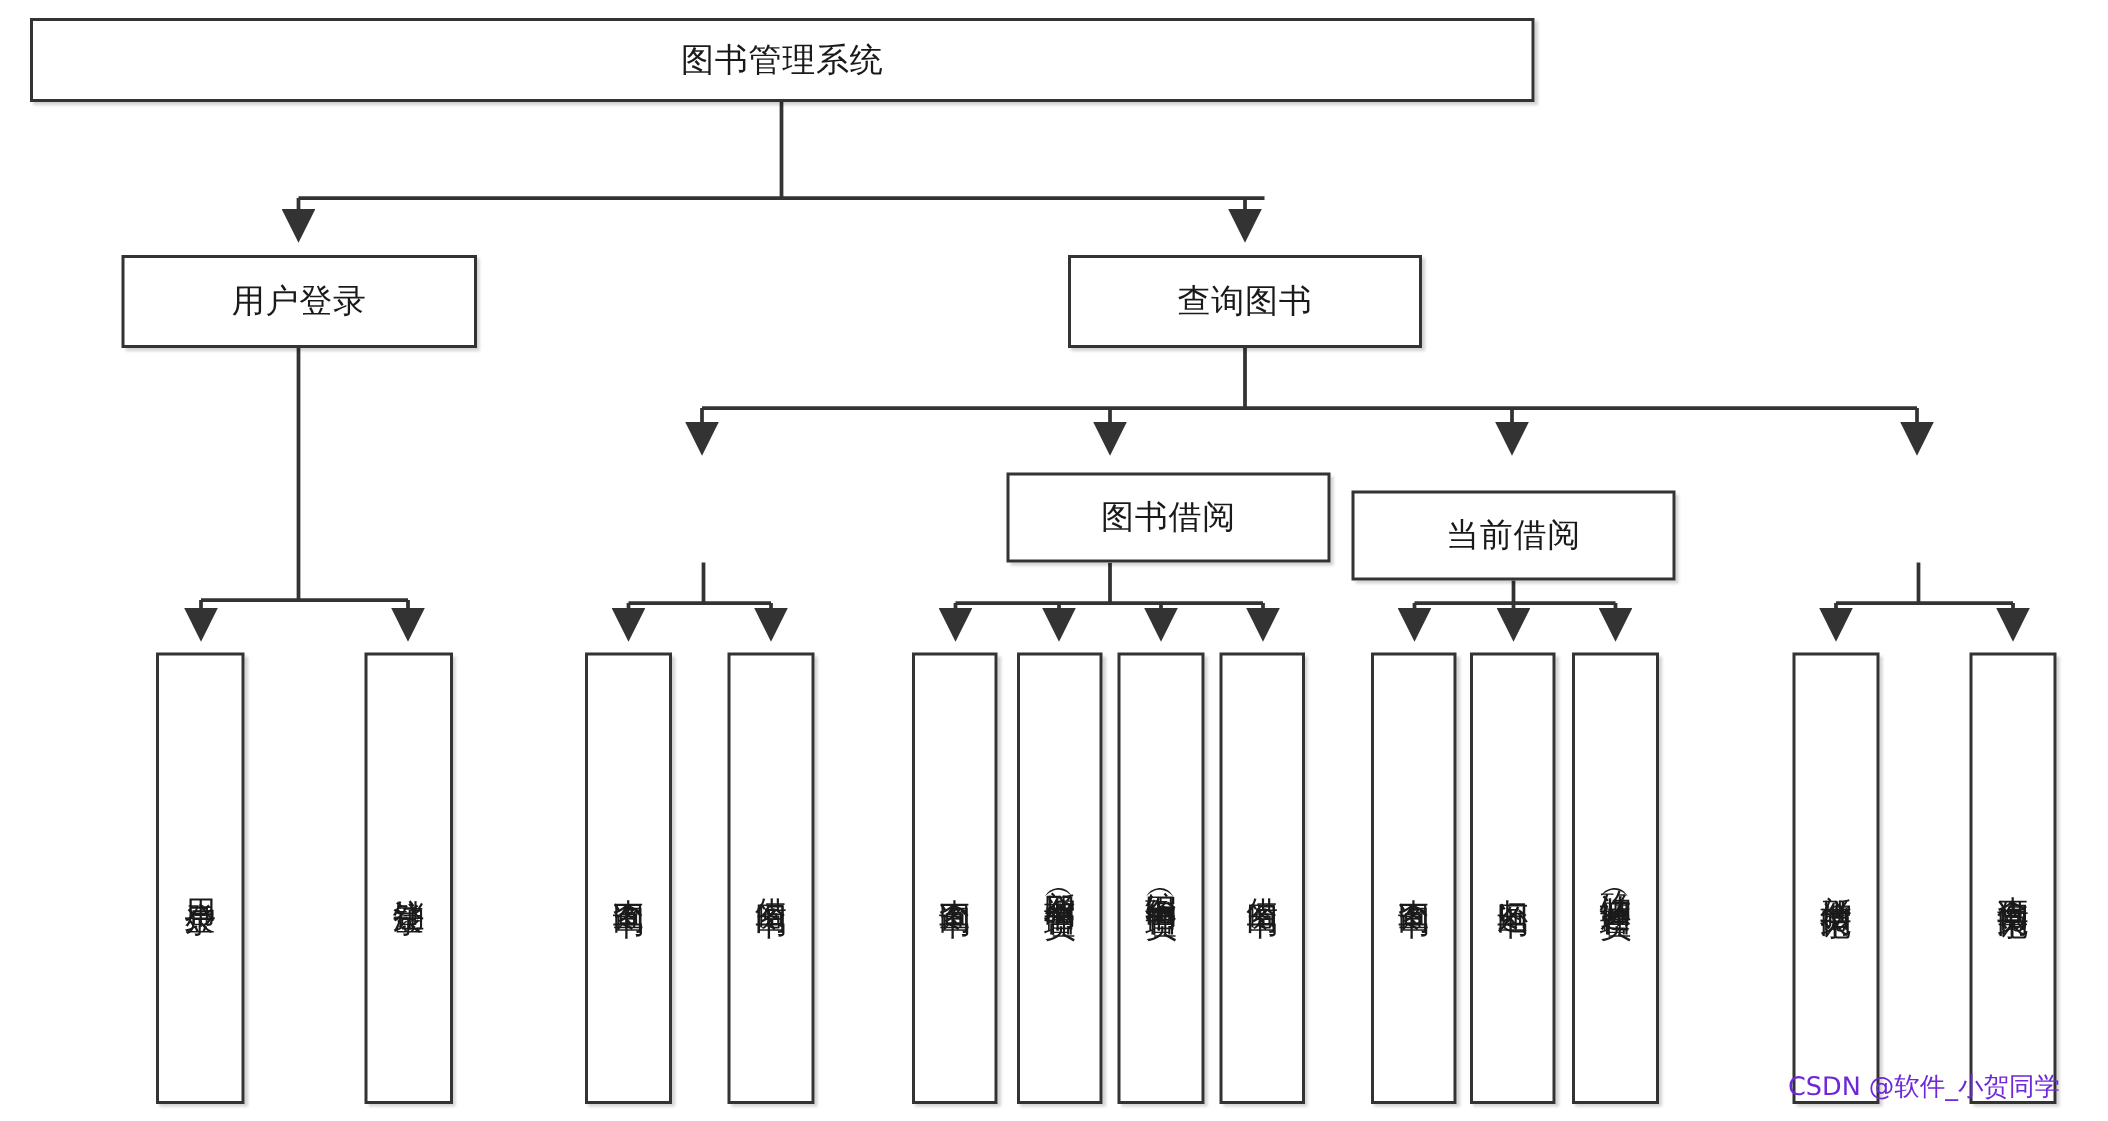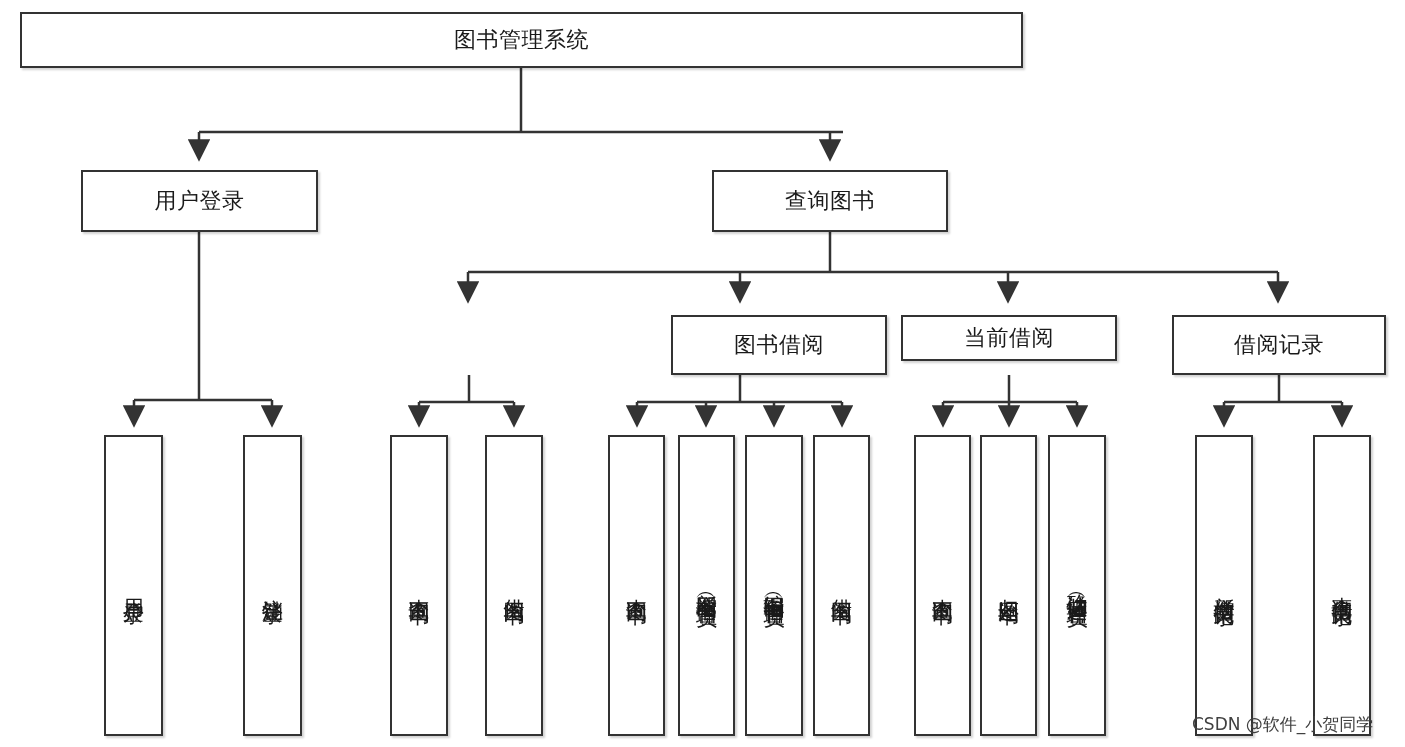--- a/index.html
+++ b/index.html
@@ -56,21 +56,21 @@
     top: 0;
     width: 1405px;
     height: 747px;
     pointer-events: none;
   }
   .watermark {
     position: absolute;
     left: 1192px;
     top: 713px;
     font-size: 17px;
-    color: #404040;
+    color: #6d28d9;
     white-space: nowrap;
     font-family: "DejaVu Sans", "Liberation Sans", sans-serif;
   }
 </style>
 </head>
 <body>
 
 <div id="canvas">
 
   <svg class="edges" viewBox="0 0 1405 747">
@@ -133,27 +133,24 @@
 
   <div class="node" style="left:712px; top:170px; width:236px; height:62px;">
     <span class="label">查询图书</span>
   </div>
 
 
   <div class="node" style="left:632px; top:315px; width:216px; height:60px;margin-left:39px;">
     <span class="label">图书借阅</span>
   </div>
 
-  <div class="node" style="left:901px; top:315px; width:216px; height:46px;">
+  <div class="node" style="left:901px; top:327px; width:216px; height:60px;">
     <span class="label">当前借阅</span>
   </div>
 
-  <div class="node" style="left:1172px; top:315px; width:214px; height:60px;">
-    <span class="label">借阅记录</span>
-  </div>
 
   <div class="node vertical leaf" style="left:104px; top:435px; width:59px; height:301px;">
     <span class="label">用户登录</span>
   </div>
 
   <div class="node vertical leaf" style="left:243px; top:435px; width:59px; height:301px;">
     <span class="label">注销登录</span>
   </div>
 
   <div class="node vertical leaf" style="left:390px; top:435px; width:58px; height:301px;">

